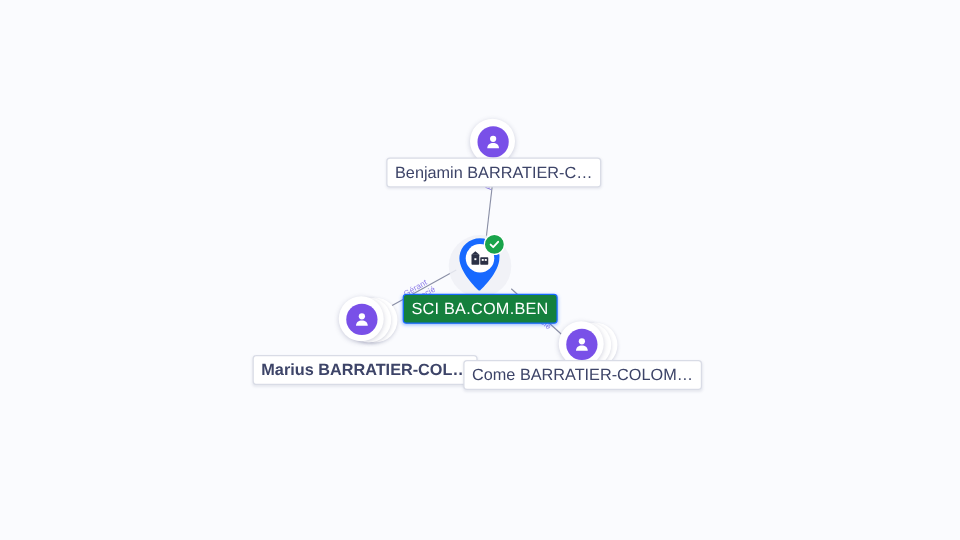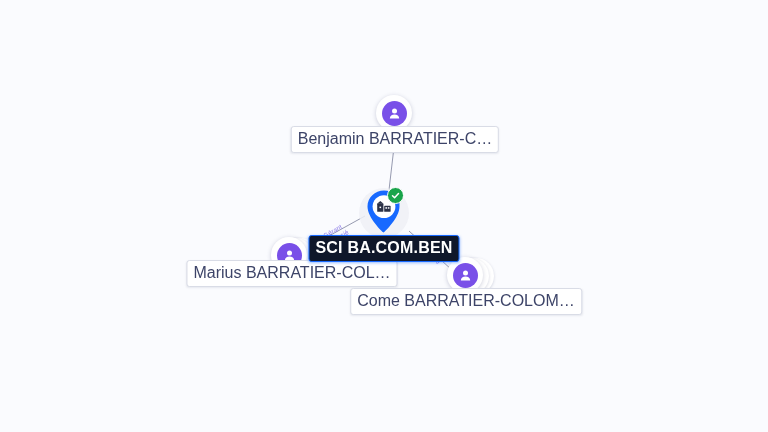--- a/index.html
+++ b/index.html
@@ -114,30 +114,30 @@
 
   
   .node-label {
     position: absolute;
     transform: translateX(-50%);
     white-space: nowrap;
     background: #ffffff;
     border: 1px solid #d9dce6;
     border-radius: 3px;
     color: #3d4468;
-    font-size: 16px;
+    font-size: 13px;
     line-height: 1;
     padding: 4px 6px 5px 6px;
     box-shadow: 0 1px 2px rgba(60,64,110,0.10);
   }
   .node-label.selected {
-    background: #0f172a;
+    background: #15803d;
     border: 1px solid #1769ff;
     color: #ffffff;
-    font-weight: 700;
+    font-weight: 400;
     letter-spacing: 0.2px;
     box-shadow: 0 1px 3px rgba(23,105,255,0.45);
   }
 
   
   .edge-label {
     position: absolute;
     color: #8b7ae8;
     font-size: 6.5px;
     line-height: 1.25;
@@ -190,21 +190,21 @@
       <div class="stack-card s2"></div>
       <div class="avatar-disc">
         <div class="avatar-inner">
           <svg width="15" height="15" viewBox="0 0 24 24" fill="#ffffff">
             <circle cx="12" cy="8" r="4"></circle>
             <path d="M4.5 20c0-4.2 3.4-6.5 7.5-6.5s7.5 2.3 7.5 6.5z"></path>
           </svg>
         </div>
       </div>
     </div>
-    <div class="node-label" style="left:2px; top:4px;">Marius BARRATIER-COL…</div>
+    <div class="node-label" style="left:2px; top:28px;font-weight:bold;">Marius BARRATIER-COL…</div>
   </div>
 
   <div class="node" style="left:466px; top:276px;">
     <div class="person-stack">
       <div class="stack-card s3"></div>
       <div class="stack-card s2"></div>
       <div class="avatar-disc">
         <div class="avatar-inner">
           <svg width="15" height="15" viewBox="0 0 24 24" fill="#ffffff">
             <circle cx="12" cy="8" r="4"></circle>

